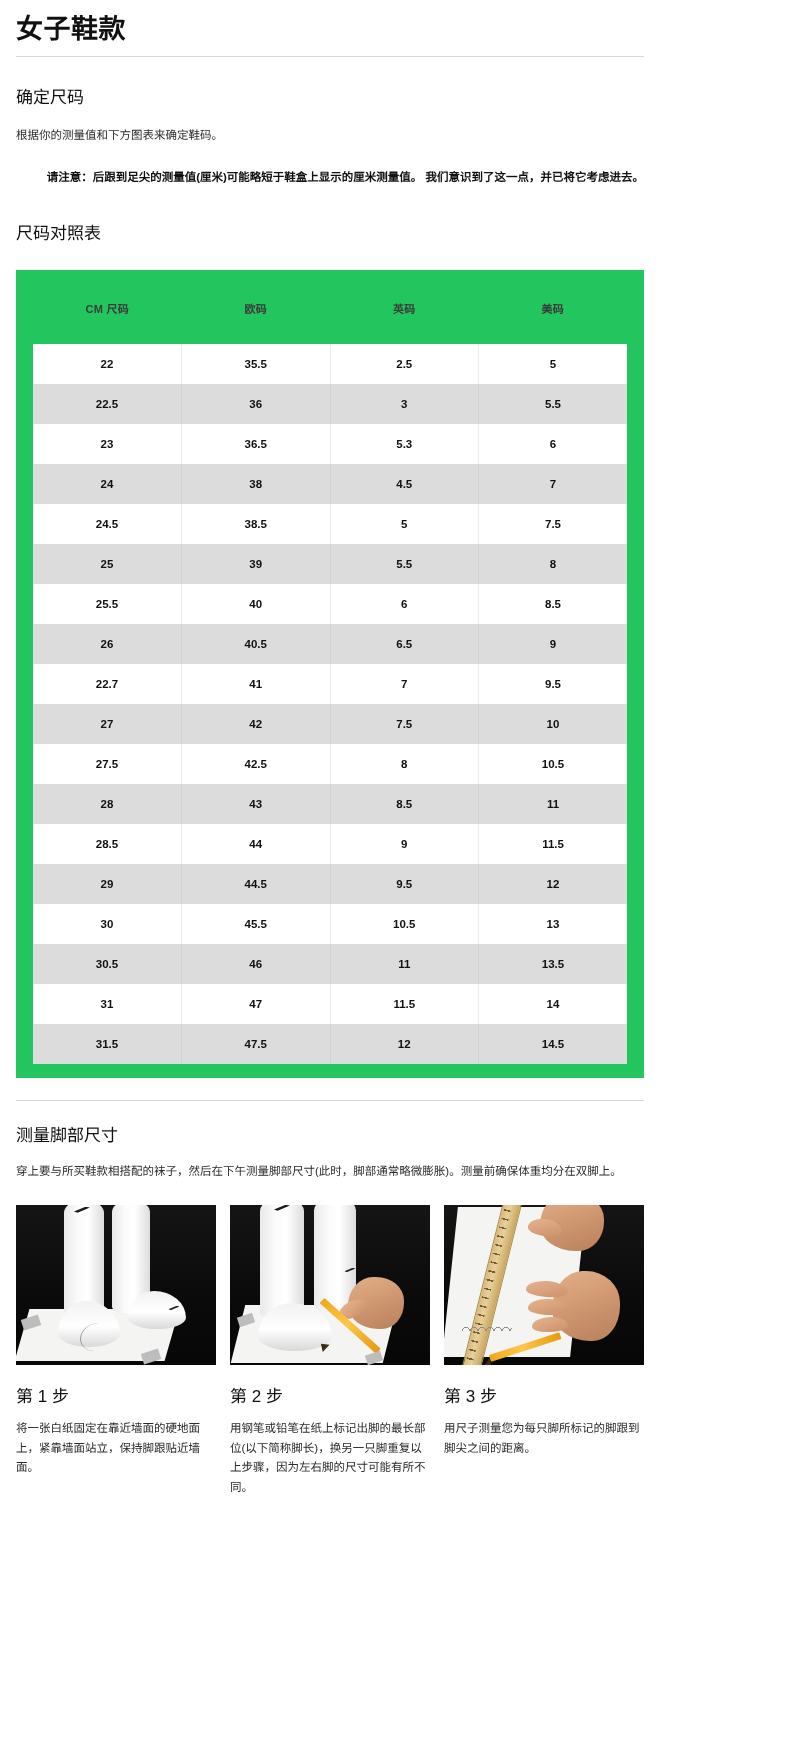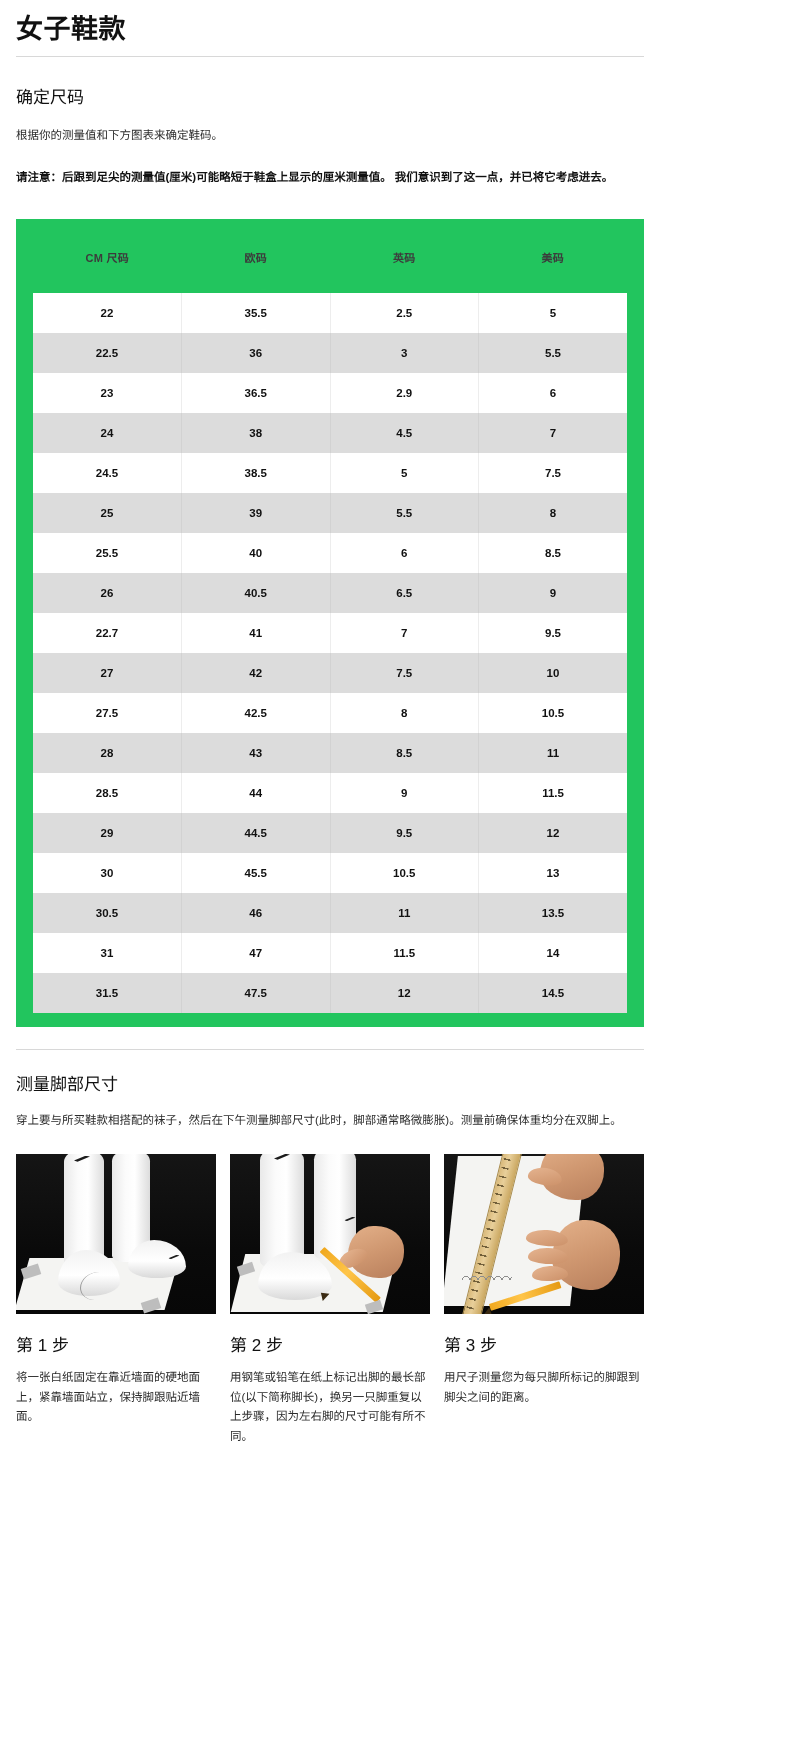--- a/index.html
+++ b/index.html
@@ -54,20 +54,21 @@
     color: #2b2b2b;
     margin: 0 0 22px 0;
   }
   .intro-note {
     font-size: 11.5px;
     font-weight: 700;
     line-height: 1.75;
     color: #111111;
     margin: 0;
     max-width: 700px;
+    text-align: right;
   }
 
   
   .chart-block {
     padding-top: 32px;
   }
   .chart-title {
     font-size: 17px;
     font-weight: 400;
     color: #111111;
@@ -240,20 +241,21 @@
   <h1 class="page-title">女子鞋款</h1>
   <hr class="title-rule">
 
   <section class="intro">
     <h2 class="section-head">确定尺码</h2>
     <p class="intro-text">根据你的测量值和下方图表来确定鞋码。</p>
     <p class="intro-note">请注意：后跟到足尖的测量值(厘米)可能略短于鞋盒上显示的厘米测量值。 我们意识到了这一点，并已将它考虑进去。</p>
   </section>
 
   <section class="chart-block">
+    <h2 class="chart-title">尺码对照表</h2>
 
     <div class="table-wrap">
       <table class="size-table">
         <thead>
           <tr>
             <th>CM 尺码</th>
             <th>欧码</th>
             <th>英码</th>
             <th>美码</th>
           </tr>
@@ -267,21 +269,21 @@
             </tr>
             <tr>
               <td>22.5</td>
               <td>36</td>
               <td>3</td>
               <td>5.5</td>
             </tr>
             <tr>
               <td>23</td>
               <td>36.5</td>
-              <td>2.9</td>
+              <td>5.3</td>
               <td>6</td>
             </tr>
             <tr>
               <td>24</td>
               <td>38</td>
               <td>4.5</td>
               <td>7</td>
             </tr>
             <tr>
               <td>24.5</td>

